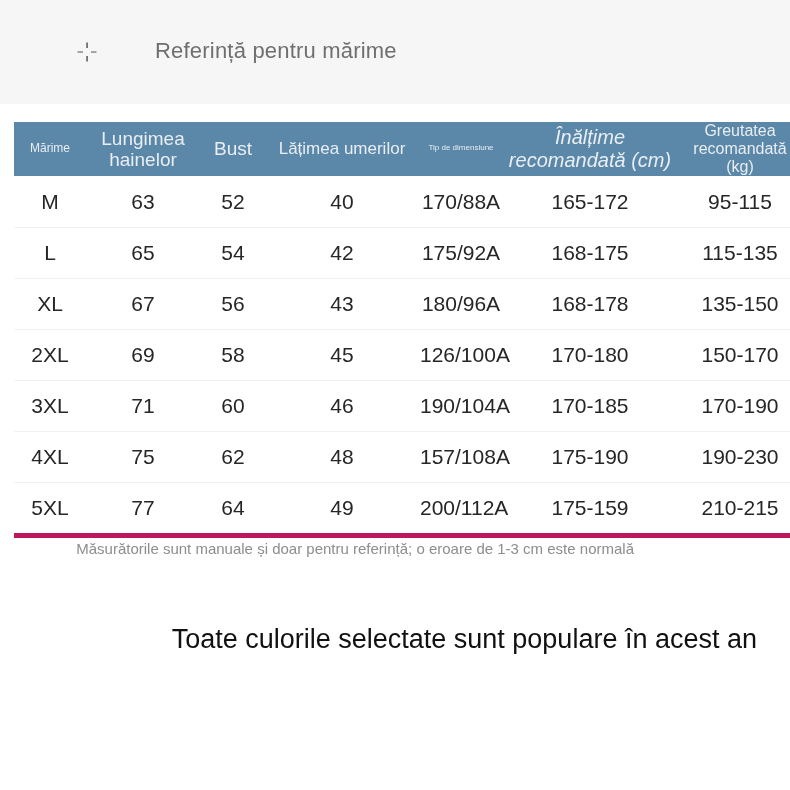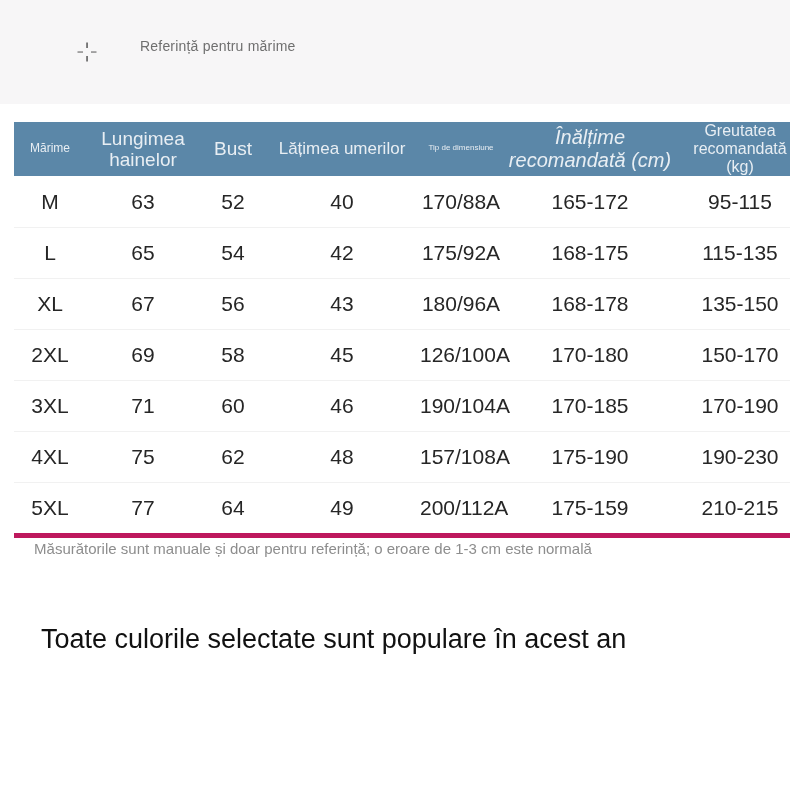--- a/index.html
+++ b/index.html
@@ -32,23 +32,23 @@
   }
   .topbar-icon {
     position: absolute;
     left: 76px;
     top: 41px;
     width: 22px;
     height: 22px;
   }
   .topbar-title {
     position: absolute;
-    left: 140px;
+    left: 155px;
     top: 38px;
-    font-size: 14px;
+    font-size: 22px;
     color: #6f6f6f;
     letter-spacing: 0.2px;
     white-space: nowrap;
   }
 
   
   .table-wrap {
     position: absolute;
     left: 14px;
     top: 122px;
@@ -93,35 +93,35 @@
   table.size-table tbody tr:first-child td {
     border-top: 1px solid #ffffff;
   }
   table.size-table tbody tr:last-child td {
     border-bottom: 5px solid #be185d;
   }
 
   
   .note {
     position: absolute;
-    left: 0;
+    left: 8px;
     top: 540px;
     width: 626px;
-    text-align: center;
+    text-align: right;
     font-size: 15px;
     color: #8d8d8d;
   }
 
   
   .heading-main {
     position: absolute;
-    left: 41px;
+    left: 57px;
     top: 620px;
     width: 700px;
-    text-align: left;
+    text-align: right;
     font-size: 27px;
     color: #111111;
     line-height: 1.45;
   }
   .heading-sub {
     position: absolute;
     left: 45px;
     top: 731px;
     width: 700px;
     text-align: center;

